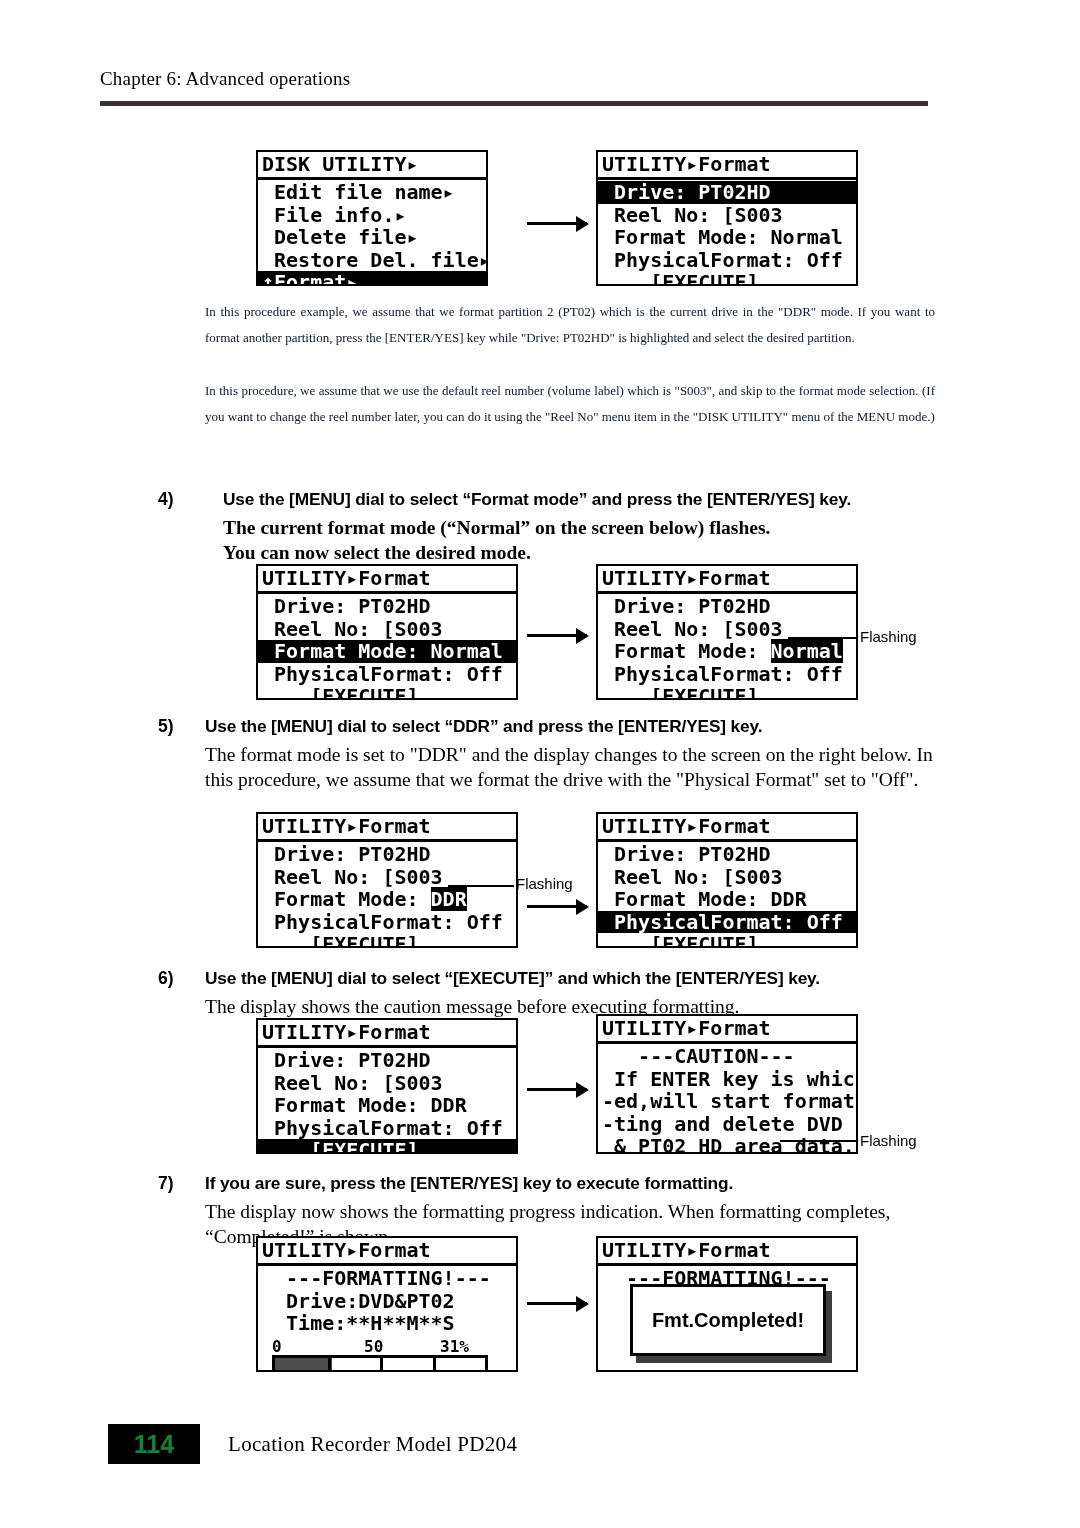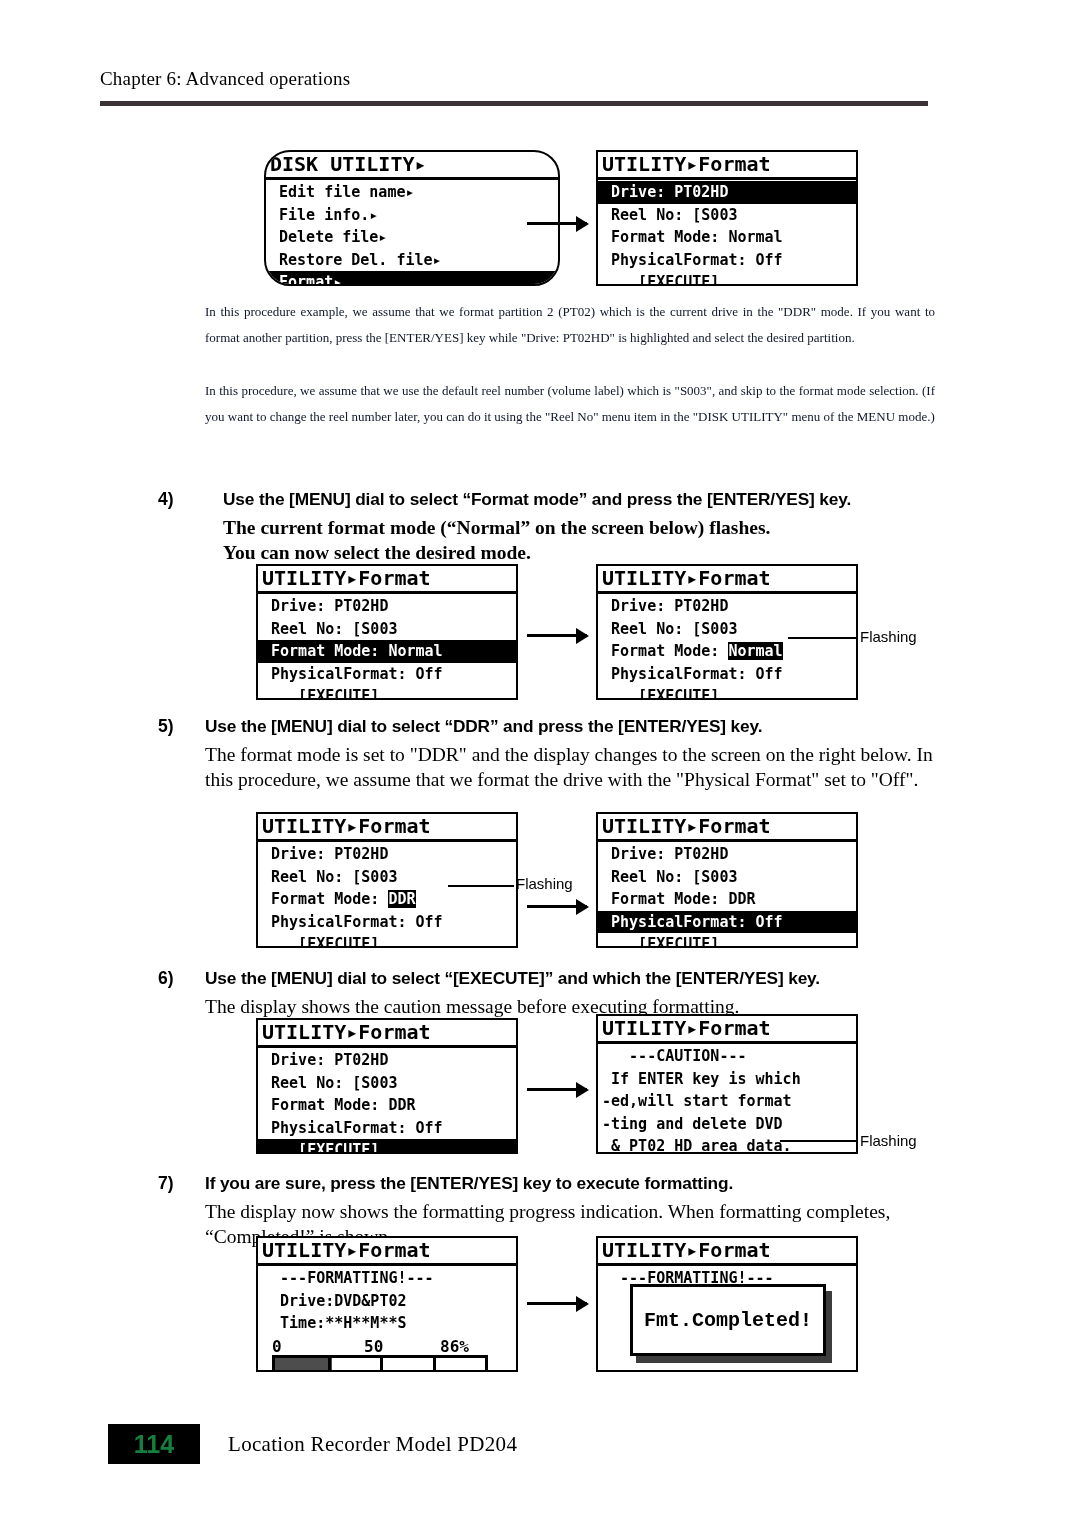--- a/index.html
+++ b/index.html
@@ -90,21 +90,21 @@
     font-weight: bold;
     letter-spacing: 0px;
     padding: 1px 0 1px 4px;
     border-bottom: 3px solid #000;
     white-space: pre;
   }
   .lcd-rows {
     padding: 1px 0 0 0;
   }
   .lcd-row {
-    font-size: 15px;
+    font-size: 20px;
     line-height: 22.5px;
     white-space: pre;
     font-weight: bold;
     letter-spacing: 0px;
     padding-left: 4px;
   }
   .lcd-row.inv {
     background: #000;
     color: #fff;
   }
@@ -173,21 +173,21 @@
     width: 3px;
     background: #000;
   }
 
   
   .dialog {
     position: absolute;
     background: #fff;
     border: 3px solid #000;
     box-sizing: border-box;
-    font-family: Liberation Mono, monospace;
+    font-family: Liberation Sans, sans-serif;
     font-size: 20px;
     font-weight: bold;
     display: flex;
     align-items: center;
     justify-content: center;
   }
   .dialog-shadow {
     position: absolute;
     background: #3d3d3d;
   }
@@ -219,21 +219,21 @@
   }
 </style>
 </head>
 <body>
 
 <div class="page-header">
   <div class="chapter-title">Chapter 6: Advanced operations</div>
 </div>
 <div class="header-rule"></div>
 
-<div class="lcd" style="left:264px; top:150px; width:296px; height:136px;border-radius:26px;">
+<div class="lcd" style="left:256px; top:150px; width:232px; height:136px;">
   <div class="lcd-title">DISK UTILITY▸</div>
   <div class="lcd-rows">
     <div class="lcd-row"> Edit file name▸</div>
     <div class="lcd-row"> File info.▸</div>
     <div class="lcd-row"> Delete file▸</div>
     <div class="lcd-row"> Restore Del. file▸</div>
     <div class="lcd-row inv">↕Format▸</div>
 
   </div>
 </div>
@@ -375,21 +375,21 @@
 <div class="lcd" style="left:256px; top:1236px; width:262px; height:136px;">
   <div class="lcd-title">UTILITY▸Format</div>
   <div class="lcd-rows">
     <div class="lcd-row">  ---FORMATTING!---</div>
     <div class="lcd-row">  Drive:DVD&amp;PT02</div>
     <div class="lcd-row">  Time:**H**M**S</div>
     <div class="pbar-wrap">
       <div class="pbar-scale">
         <span style="left:0px;">0</span>
         <span style="left:92px;">50</span>
-        <span style="left:168px;">86%</span>
+        <span style="left:168px;">31%</span>
       </div>
       <div class="pbar-box">
         <div class="pbar-fill" id="pbar-fill" style="width: 27%;"></div>
         <div class="pbar-tick" style="left:25%;"></div>
         <div class="pbar-tick" style="left:50%;"></div>
         <div class="pbar-tick" style="left:75%;"></div>
       </div>
     </div>
   </div>
 </div>

